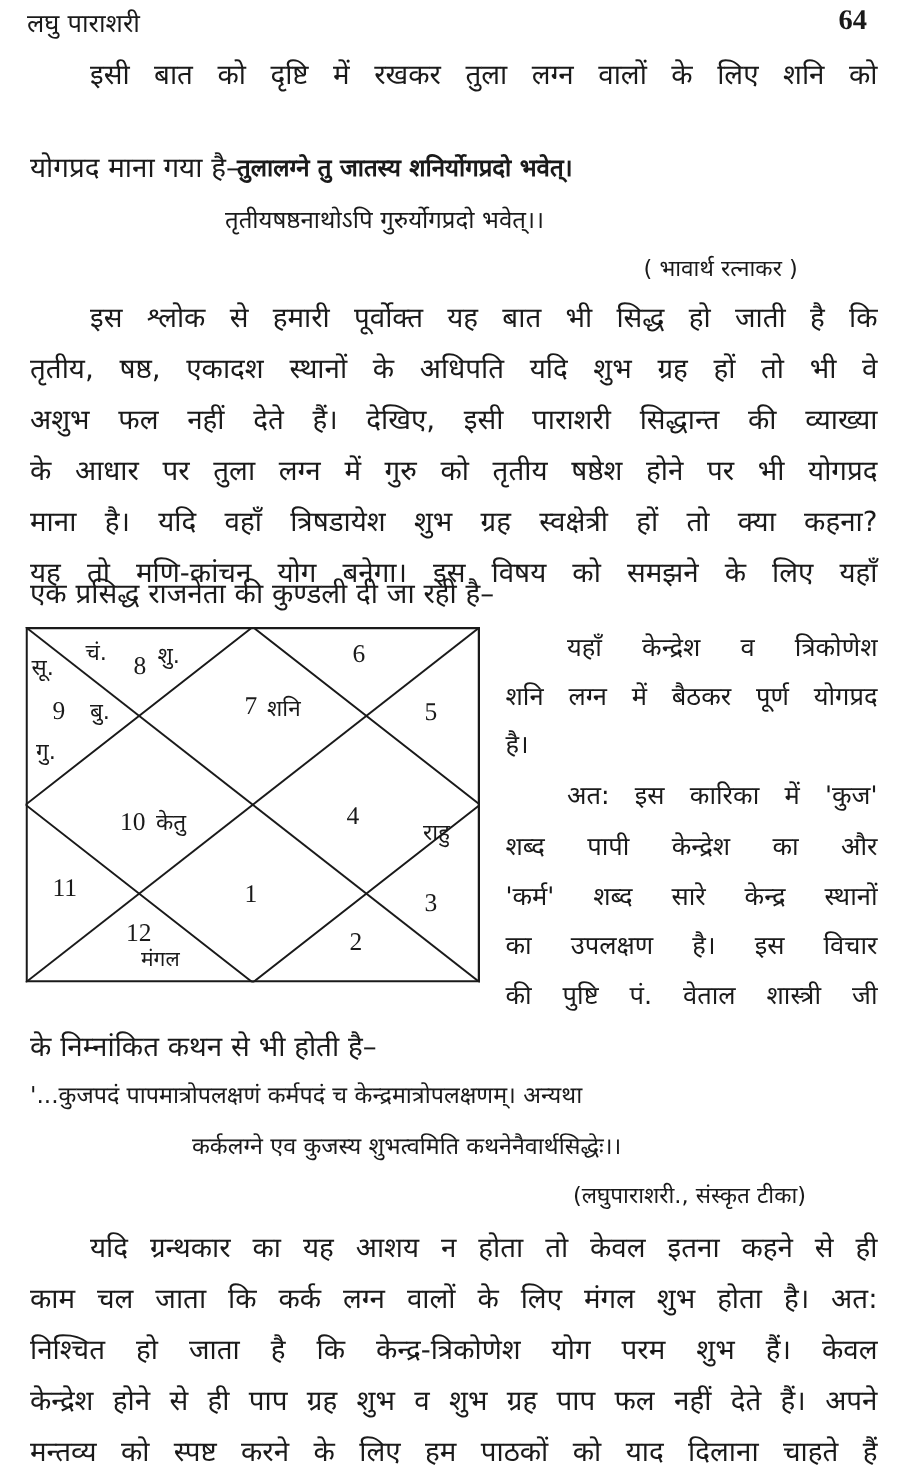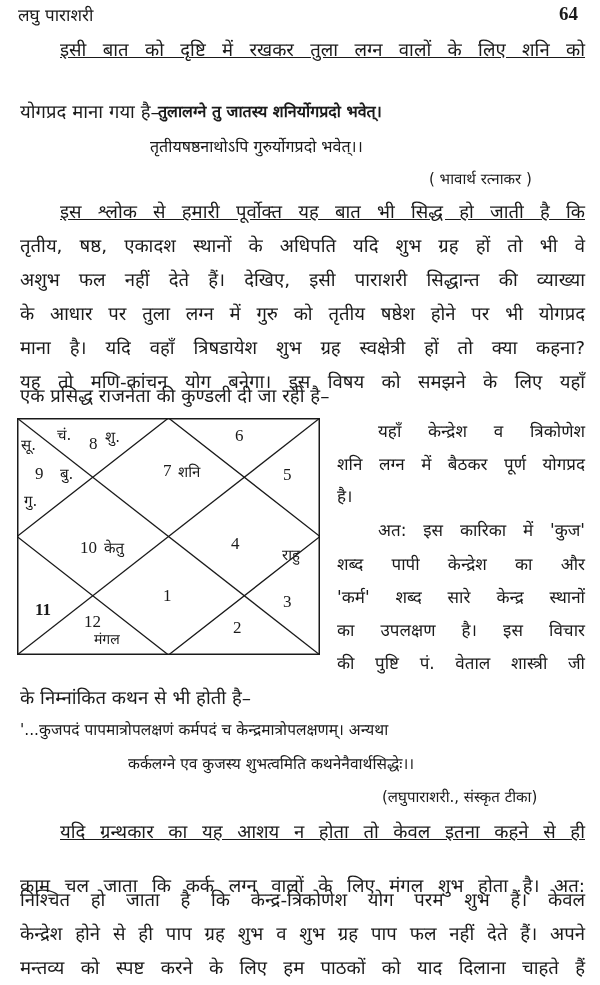--- a/index.html
+++ b/index.html
@@ -3,21 +3,21 @@
 <meta charset="utf-8">
 <style>
   html, body { margin:0; padding:0; background:#ffffff; }
   body { width:600px; height:985px; position:relative; overflow:hidden; color:#1a1a1a;
          font-family:"DejaVu Sans", sans-serif; }
   .abs { position:absolute; white-space:nowrap; }
   .hdr { font-size:17px; }
   .pg  { font-family:"Liberation Serif", serif; font-size:19px; font-weight:bold; }
   .body-line { font-size:18.5px; left:20px; width:565px; text-align:justify; text-align-last:justify; }
   .body-line.last { text-align-last:left; }
-  .body-line.indent { left:60px; width:525px;text-decoration:underline; }
+  .body-line.indent { left:60px; width:525px; }
   .verse { font-size:16px; }
   .cite { font-size:15px; }
   .side-line { font-size:17px; left:337px; width:248px; text-align:justify; text-align-last:justify; }
   .side-line.last { text-align-last:left; }
   .side-line.indent { left:378px; width:207px; }
   .chart { position:absolute; left:17px; top:418px; width:303px; height:237px; }
   .chart svg { position:absolute; left:0; top:0; }
   .lbl { position:absolute; font-size:15px; white-space:nowrap; }
   .num { font-family:"Liberation Serif", serif; font-size:17px; }
 </style>
@@ -66,21 +66,21 @@
   <span class="lbl num" style="left:218px;top:8px;">6</span>
 
   <span class="lbl num" style="left:266px;top:47px;">5</span>
 
   <span class="lbl num" style="left:63px;top:120px;">10</span>
   <span class="lbl" style="left:87px;top:119px;">केतु</span>
 
   <span class="lbl num" style="left:214px;top:116px;">4</span>
   <span class="lbl" style="left:237px;top:126px;margin-left:28px;">राहु</span>
 
-  <span class="lbl num" style="left:18px;top:182px;font-weight:bold;">11</span>
+  <span class="lbl num" style="left:18px;top:164px;">11</span>
 
   <span class="lbl num" style="left:146px;top:168px;">1</span>
 
   <span class="lbl num" style="left:266px;top:174px;">3</span>
 
   <span class="lbl num" style="left:67px;top:194px;">12</span>
   <span class="lbl" style="left:77px;top:211px;font-size:14px;">मंगल</span>
 
   <span class="lbl num" style="left:216px;top:200px;">2</span>
 </div>
@@ -94,16 +94,16 @@
 <div class="abs side-line" style="top:618px;">का उपलक्षण है। इस विचार</div>
 <div class="abs side-line" style="top:651px;">की पुष्टि पं. वेताल शास्त्री जी</div>
 
 <div class="abs body-line last" style="top:684px;">के निम्नांकित कथन से भी होती है–</div>
 
 <div class="abs verse" style="left:20px;top:718px;font-size:15.5px;">'...कुजपदं पापमात्रोपलक्षणं कर्मपदं च केन्द्रमात्रोपलक्षणम्। अन्यथा</div>
 <div class="abs verse" style="left:128px;top:752px;font-size:15.5px;">कर्कलग्ने एव कुजस्य शुभत्वमिति कथनेनैवार्थसिद्धेः।।</div>
 <div class="abs cite" style="left:382px;top:786px;">(लघुपाराशरी.,  संस्कृत टीका)</div>
 
 <div class="abs body-line indent" style="top:818px;">यदि ग्रन्थकार का यह आशय न होता तो केवल इतना कहने से ही</div>
-<div class="abs body-line" style="top:872px;">काम चल जाता कि कर्क लग्न वालों के लिए मंगल शुभ होता है। अत:</div>
+<div class="abs body-line" style="top:852px;">काम चल जाता कि कर्क लग्न वालों के लिए मंगल शुभ होता है। अत:</div>
 <div class="abs body-line" style="top:886px;">निश्चित हो जाता है कि केन्द्र-त्रिकोणेश योग परम शुभ हैं। केवल</div>
 <div class="abs body-line" style="top:920px;">केन्द्रेश होने से ही पाप ग्रह शुभ व शुभ ग्रह पाप फल नहीं देते हैं। अपने</div>
 <div class="abs body-line" style="top:954px;">मन्तव्य को स्पष्ट करने के लिए हम पाठकों को याद दिलाना चाहते हैं</div>
 
 </body></html>

